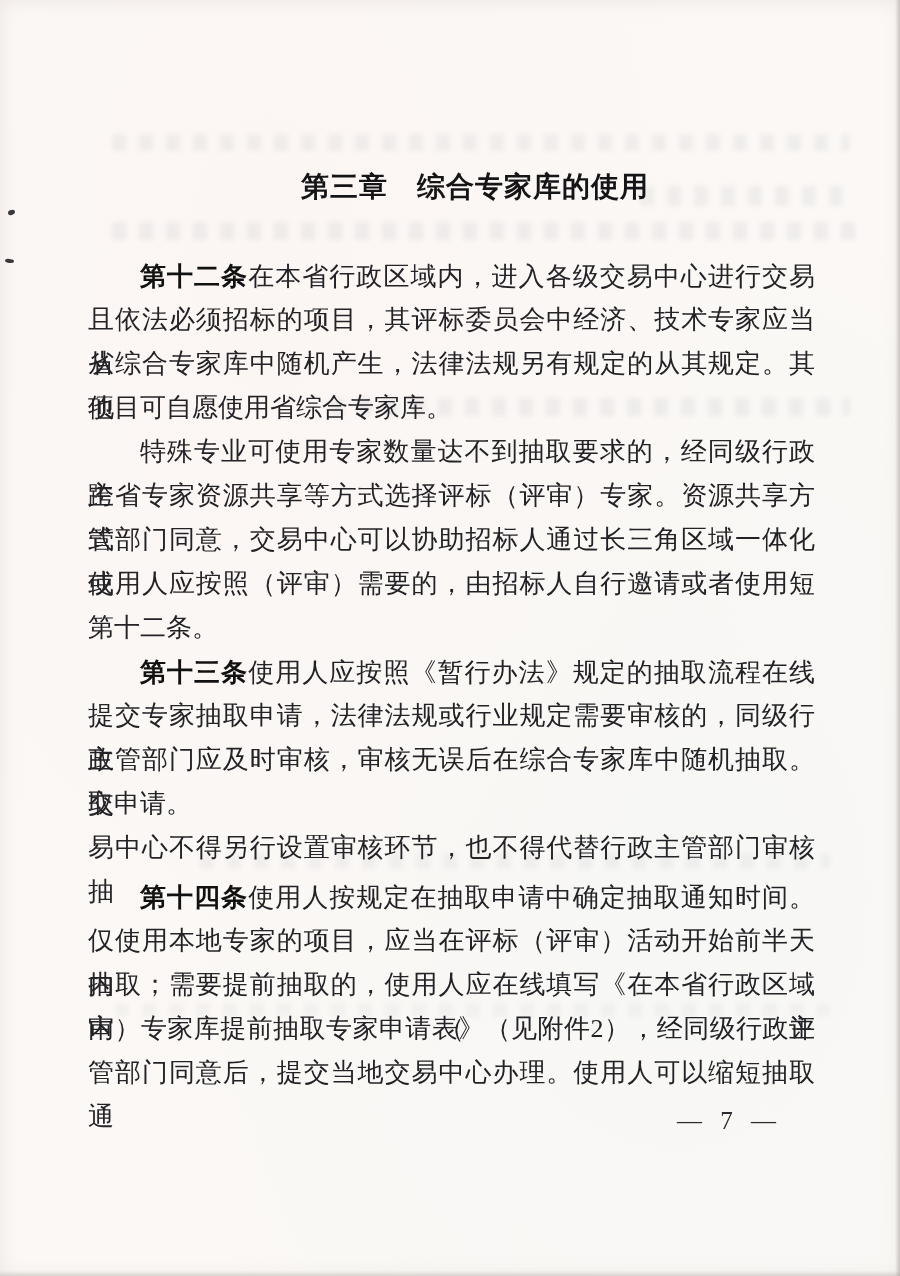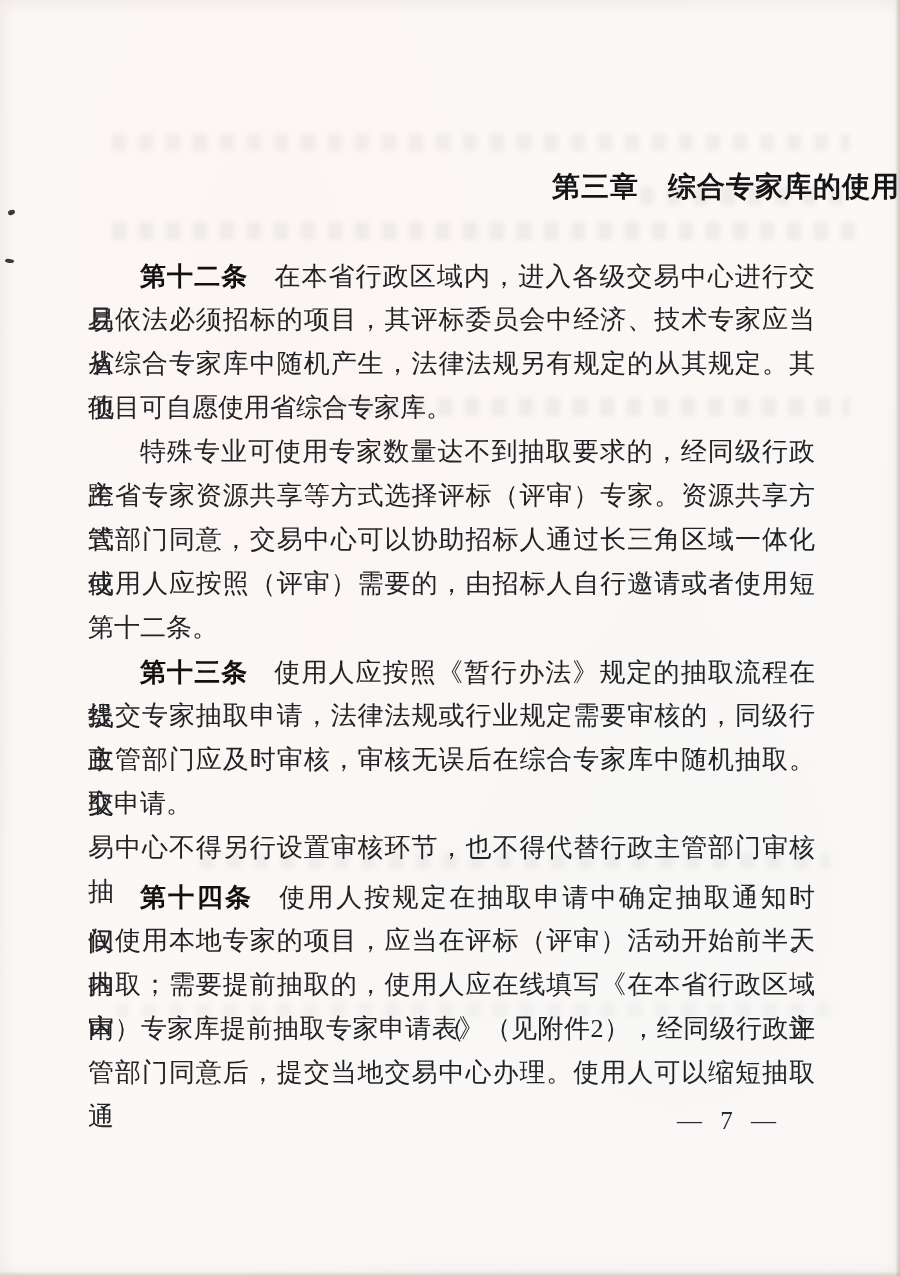--- a/index.html
+++ b/index.html
@@ -24,21 +24,21 @@
     background: linear-gradient(90deg, rgba(170,163,158,0), rgba(150,143,138,.45));
   }
   .edge-bottom {
     position: absolute; left: 0; bottom: 0; width: 100%; height: 5px;
     background: linear-gradient(180deg, rgba(170,163,158,0), rgba(165,158,152,.35));
   }
   
   .heading {
     position: absolute; top: 170px; left: 0; right: 0;
     padding-left: 26px;
-    text-align: right;
+    text-align: center;
     font-family: "Liberation Sans", "DejaVu Sans", sans-serif;
     font-weight: 700;
     font-size: 28px; line-height: 34px;
     letter-spacing: 1px;
     color: #151517;
     white-space: pre;
     margin-left: 24px;
   }
   
   .doc-body {
@@ -54,21 +54,20 @@
     text-align: justify;
     white-space: nowrap;
     letter-spacing: 0;
   }
   .line.fill { text-align-last: justify; white-space: normal; }
   .line.indent { text-indent: 52px; }
   .lead {
     font-weight: 700;
     font-family: "Liberation Sans", "DejaVu Sans", sans-serif;
     color: #111;
-    margin-right: 26px;
   }
   
   .page-number {
     position: absolute; top: 1106px; right: 118px;
     font-size: 25px; line-height: 30px;
     letter-spacing: 6px;
     color: #2d2d31;
     white-space: pre;
   }
   

